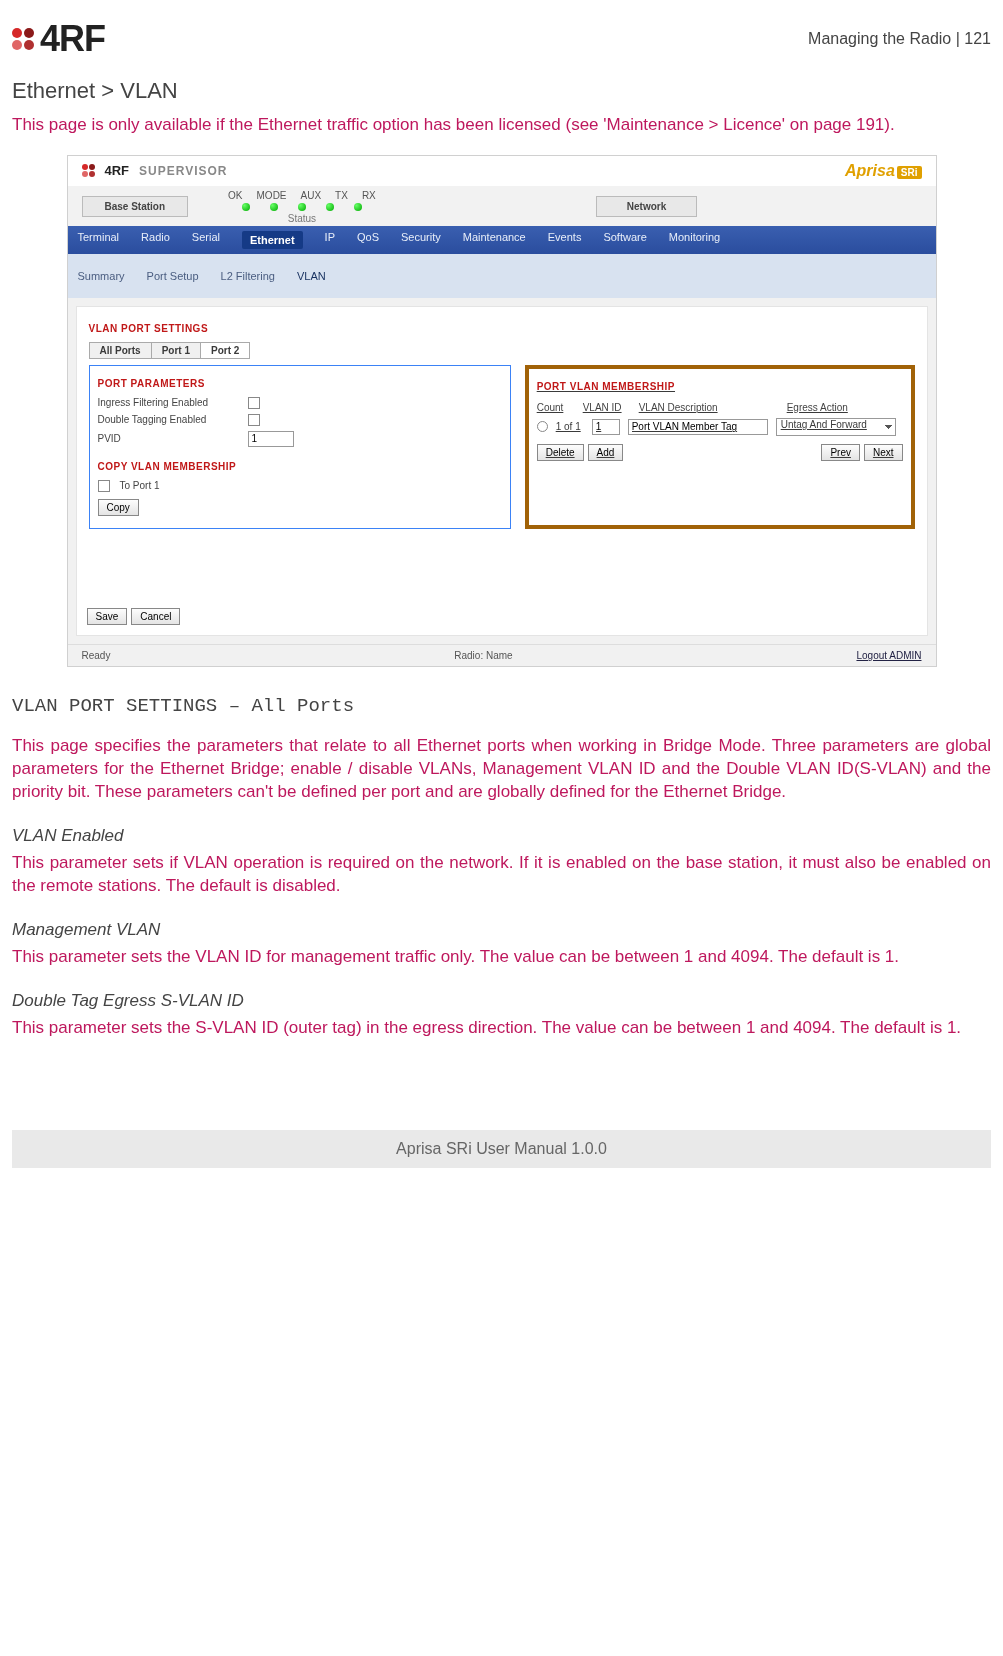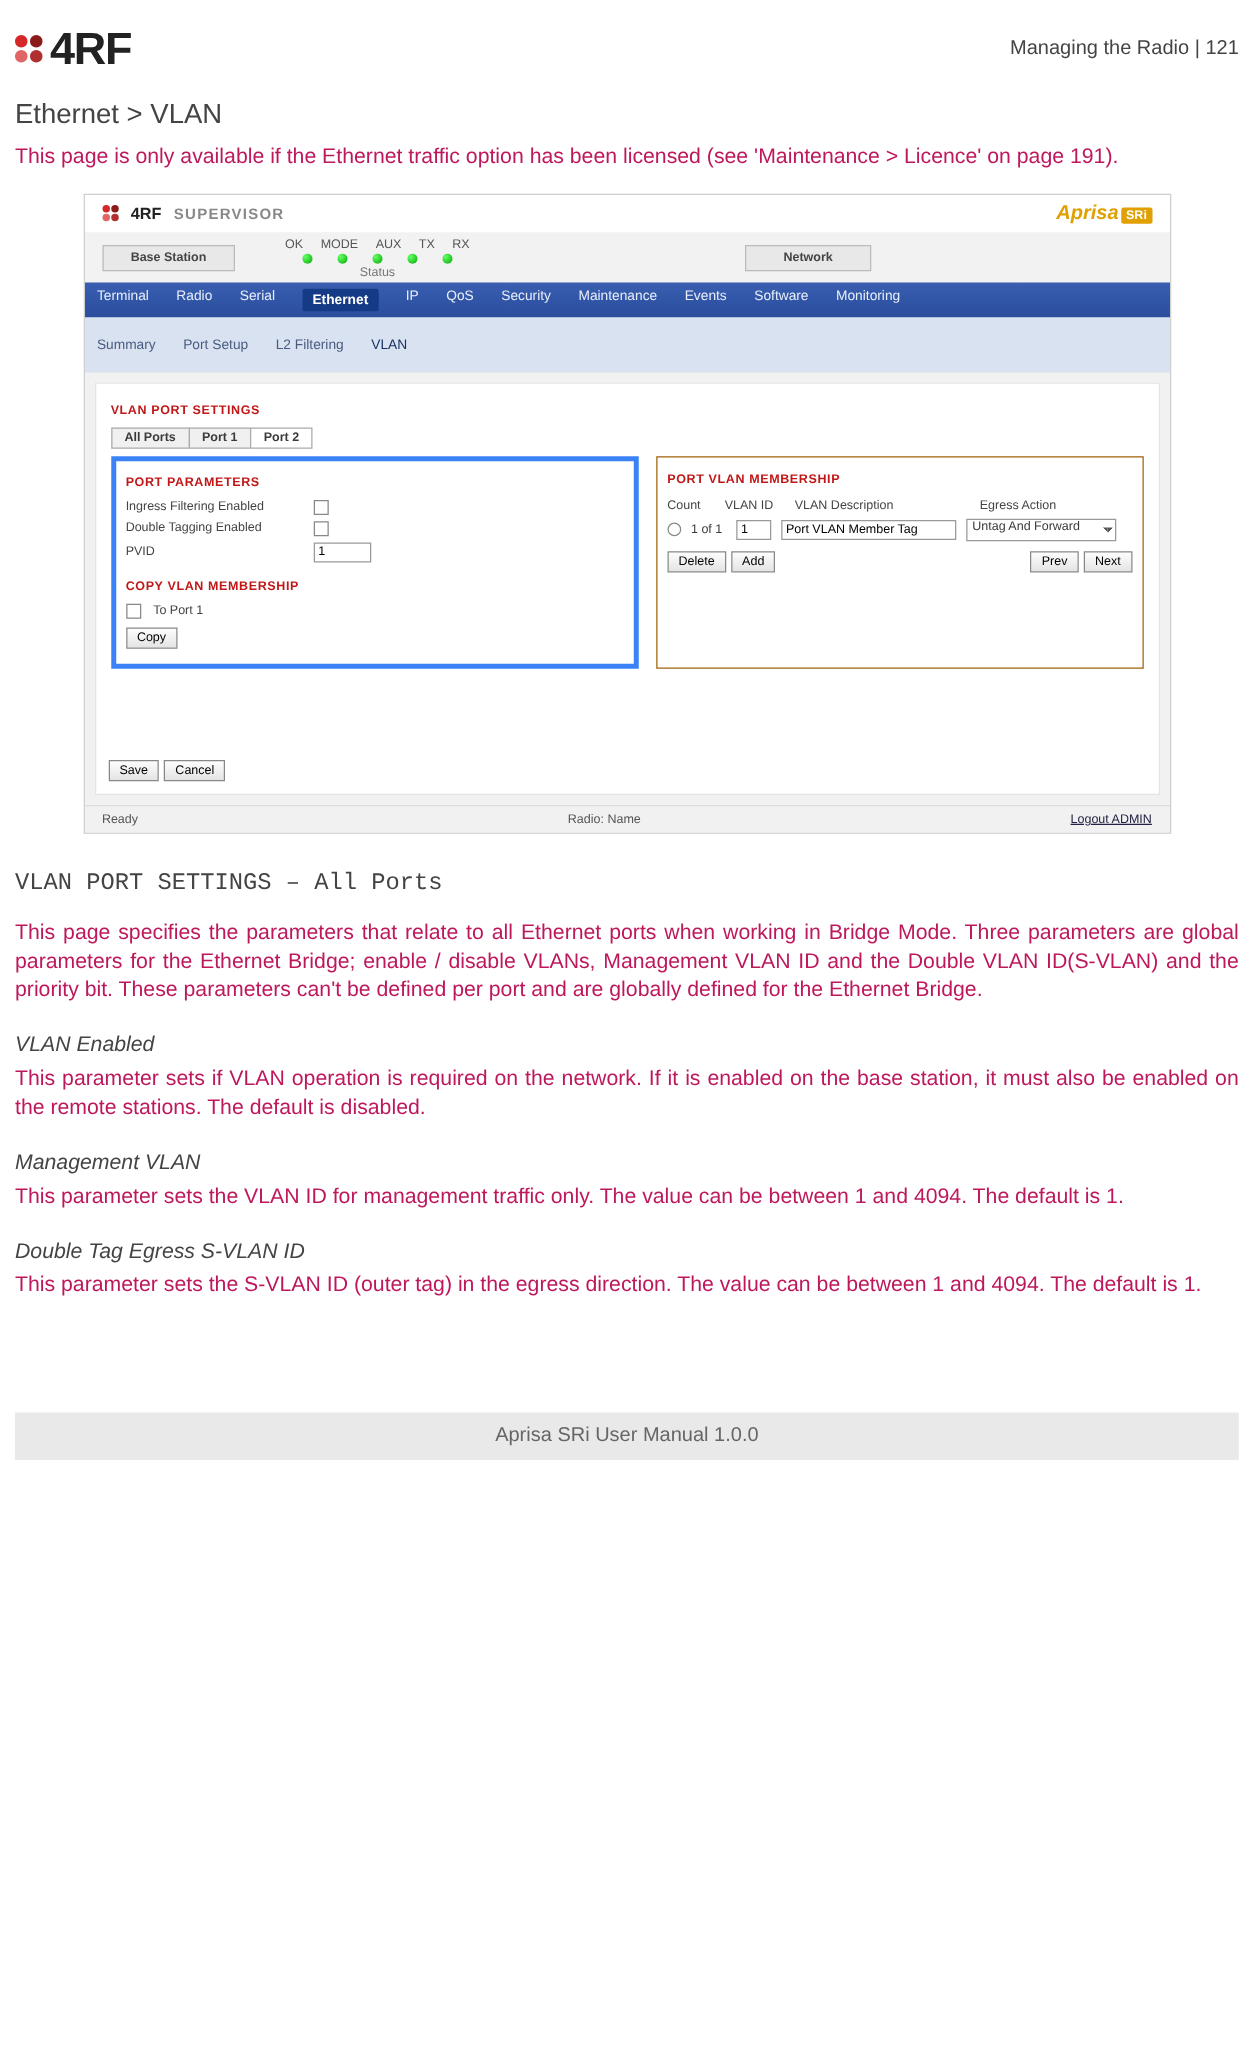--- a/index.html
+++ b/index.html
@@ -78,22 +78,22 @@
   .nav2 { background:#d8e2f0; color:#4a5d80; font-size:11px; padding:16px 10px; display:flex; gap:22px;}
   .nav2 .active { color:#17305f; font-weight:400;}
 
   .panel { background:#fff; margin:8px; padding:10px 12px 90px 12px; border:1px solid #e4e4e4; min-height:330px; position:relative;}
   .sec-title { color:#c01818; font-weight:700; font-size:10px; letter-spacing:0.5px; margin:6px 0 8px 0;}
   .tabs { display:flex; font-size:10px; font-weight:700; }
   .tab { border:1px solid #aaa; padding:2px 10px; background:#f0f0f0; margin-right:-1px;}
   .tab.active { background:#fff; }
 
   .two-col { display:flex; gap:14px; margin-top:6px;}
-  .col-l { width:52%; border:4px solid #3b82f6; padding:6px 8px 12px 8px;}
-  .col-r { width:48%; border:1px solid #a16207; padding:6px 8px 12px 8px;}
+  .col-l { width:52%; border:1px solid #3b82f6; padding:6px 8px 12px 8px;}
+  .col-r { width:48%; border:4px solid #a16207; padding:6px 8px 12px 8px;text-decoration:underline;}
   .param-row { display:flex; align-items:center; font-size:10px; color:#444; margin:5px 0;}
   .param-row label { width:150px;}
   .chk { width:12px;height:12px;border:1px solid #888;background:#fff;}
   .tinput { font-size:10px; border:1px solid #999; padding:1px 3px; height:16px;}
 
   .mem-head { display:flex; font-size:10px; color:#444; gap:8px; padding:2px 0; }
   .mem-head span:nth-child(1){width:38px;}
   .mem-head span:nth-child(2){width:48px;}
   .mem-head span:nth-child(3){width:140px;}
   .mem-head span:nth-child(4){width:110px;}

